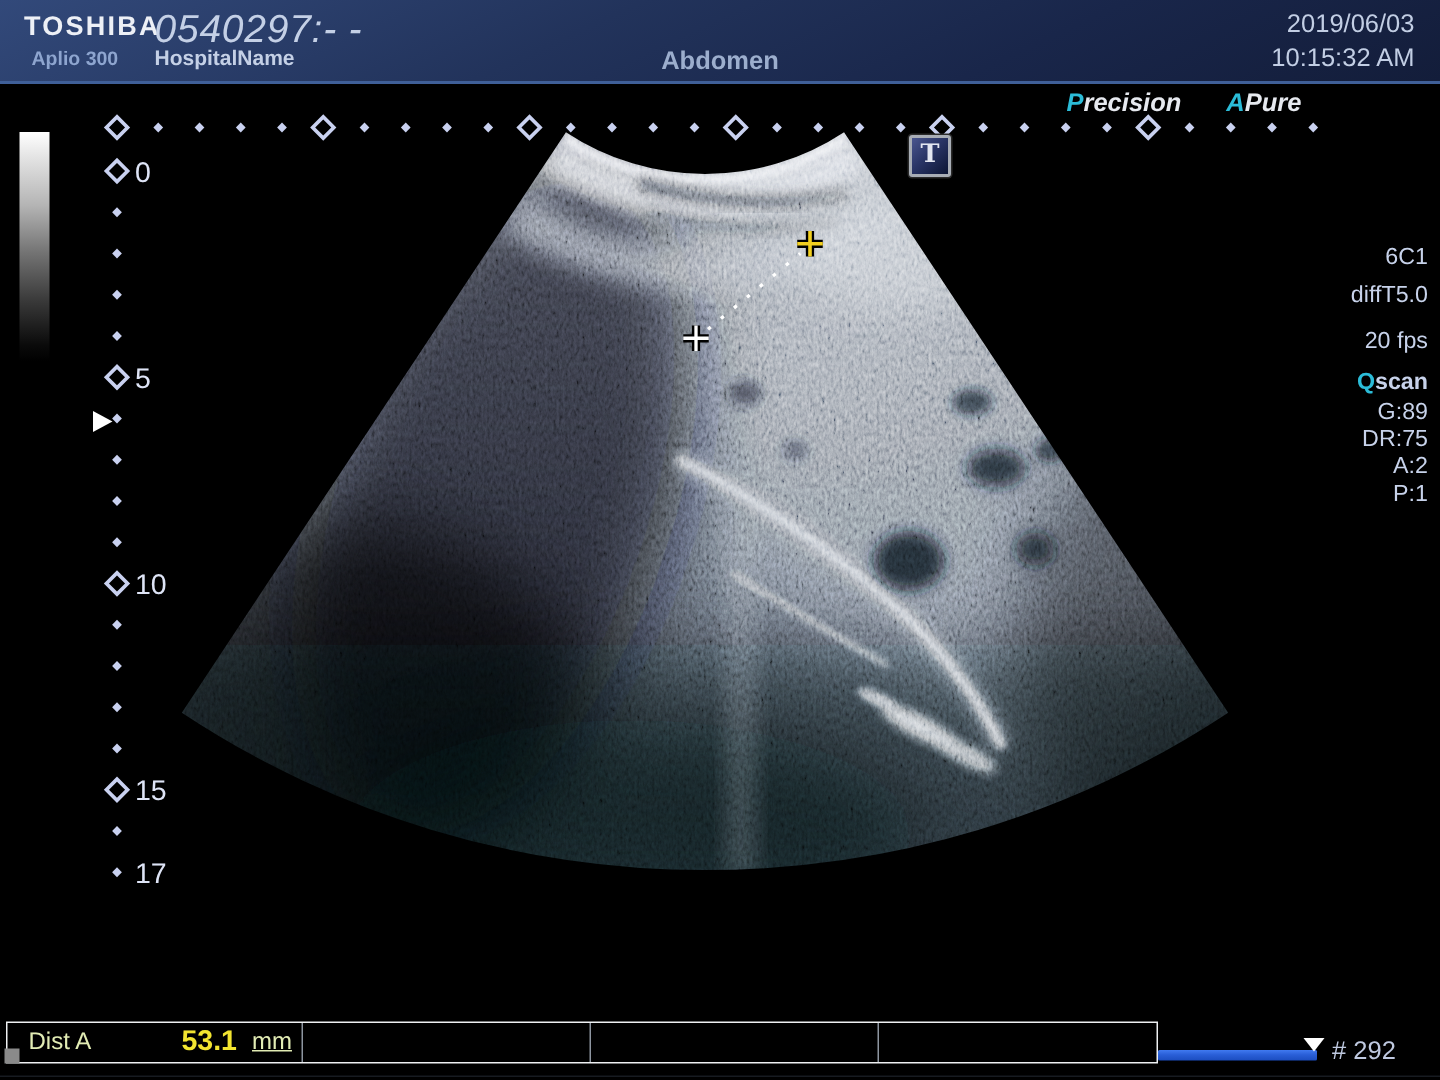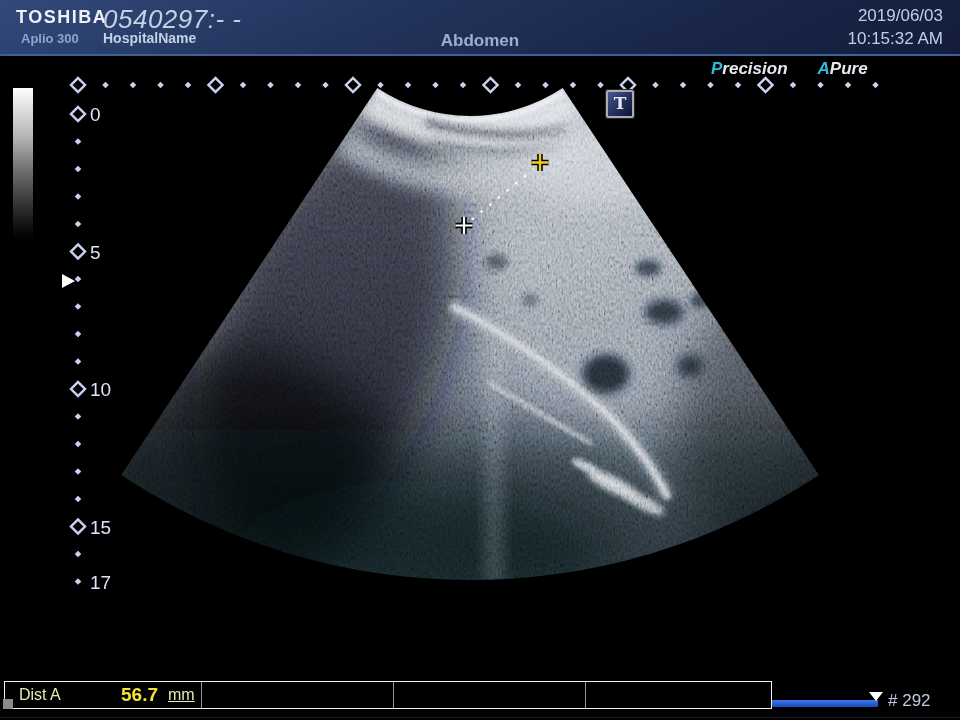--- a/index.html
+++ b/index.html
@@ -244,25 +244,35 @@
       </g>
     </g>
   </svg>
 
   <div class="graybar"></div>
 
   <div class="focus-arrow"></div>
 
   <div class="t-marker">T</div>
 
+  <div class="info-col">
+    <div class="ln probe">6C1</div>
+    <div class="ln preset">diffT5.0</div>
+    <div class="ln fps">20 fps</div>
+    <div class="ln qscan"><span class="cy">Q</span><span>scan</span></div>
+    <div class="ln g">G:89</div>
+    <div class="ln">DR:75</div>
+    <div class="ln">A:2</div>
+    <div class="ln p1">P:1</div>
+  </div>
 
   <div class="meas-box">
     <div class="c1">
       <span class="mlabel">Dist A</span>
-      <span class="mvalue">56.7</span>
+      <span class="mvalue">53.1</span>
       <span class="munit">mm</span>
     </div>
     <div class="divider" style="left:196px"></div>
     <div class="divider" style="left:388px"></div>
     <div class="divider" style="left:580px"></div>
   </div>
   <div class="gray-tab"></div>
   <div class="cine-bar"></div>
   <div class="cine-pointer"></div>
   <div class="frame-counter"># 292</div>

